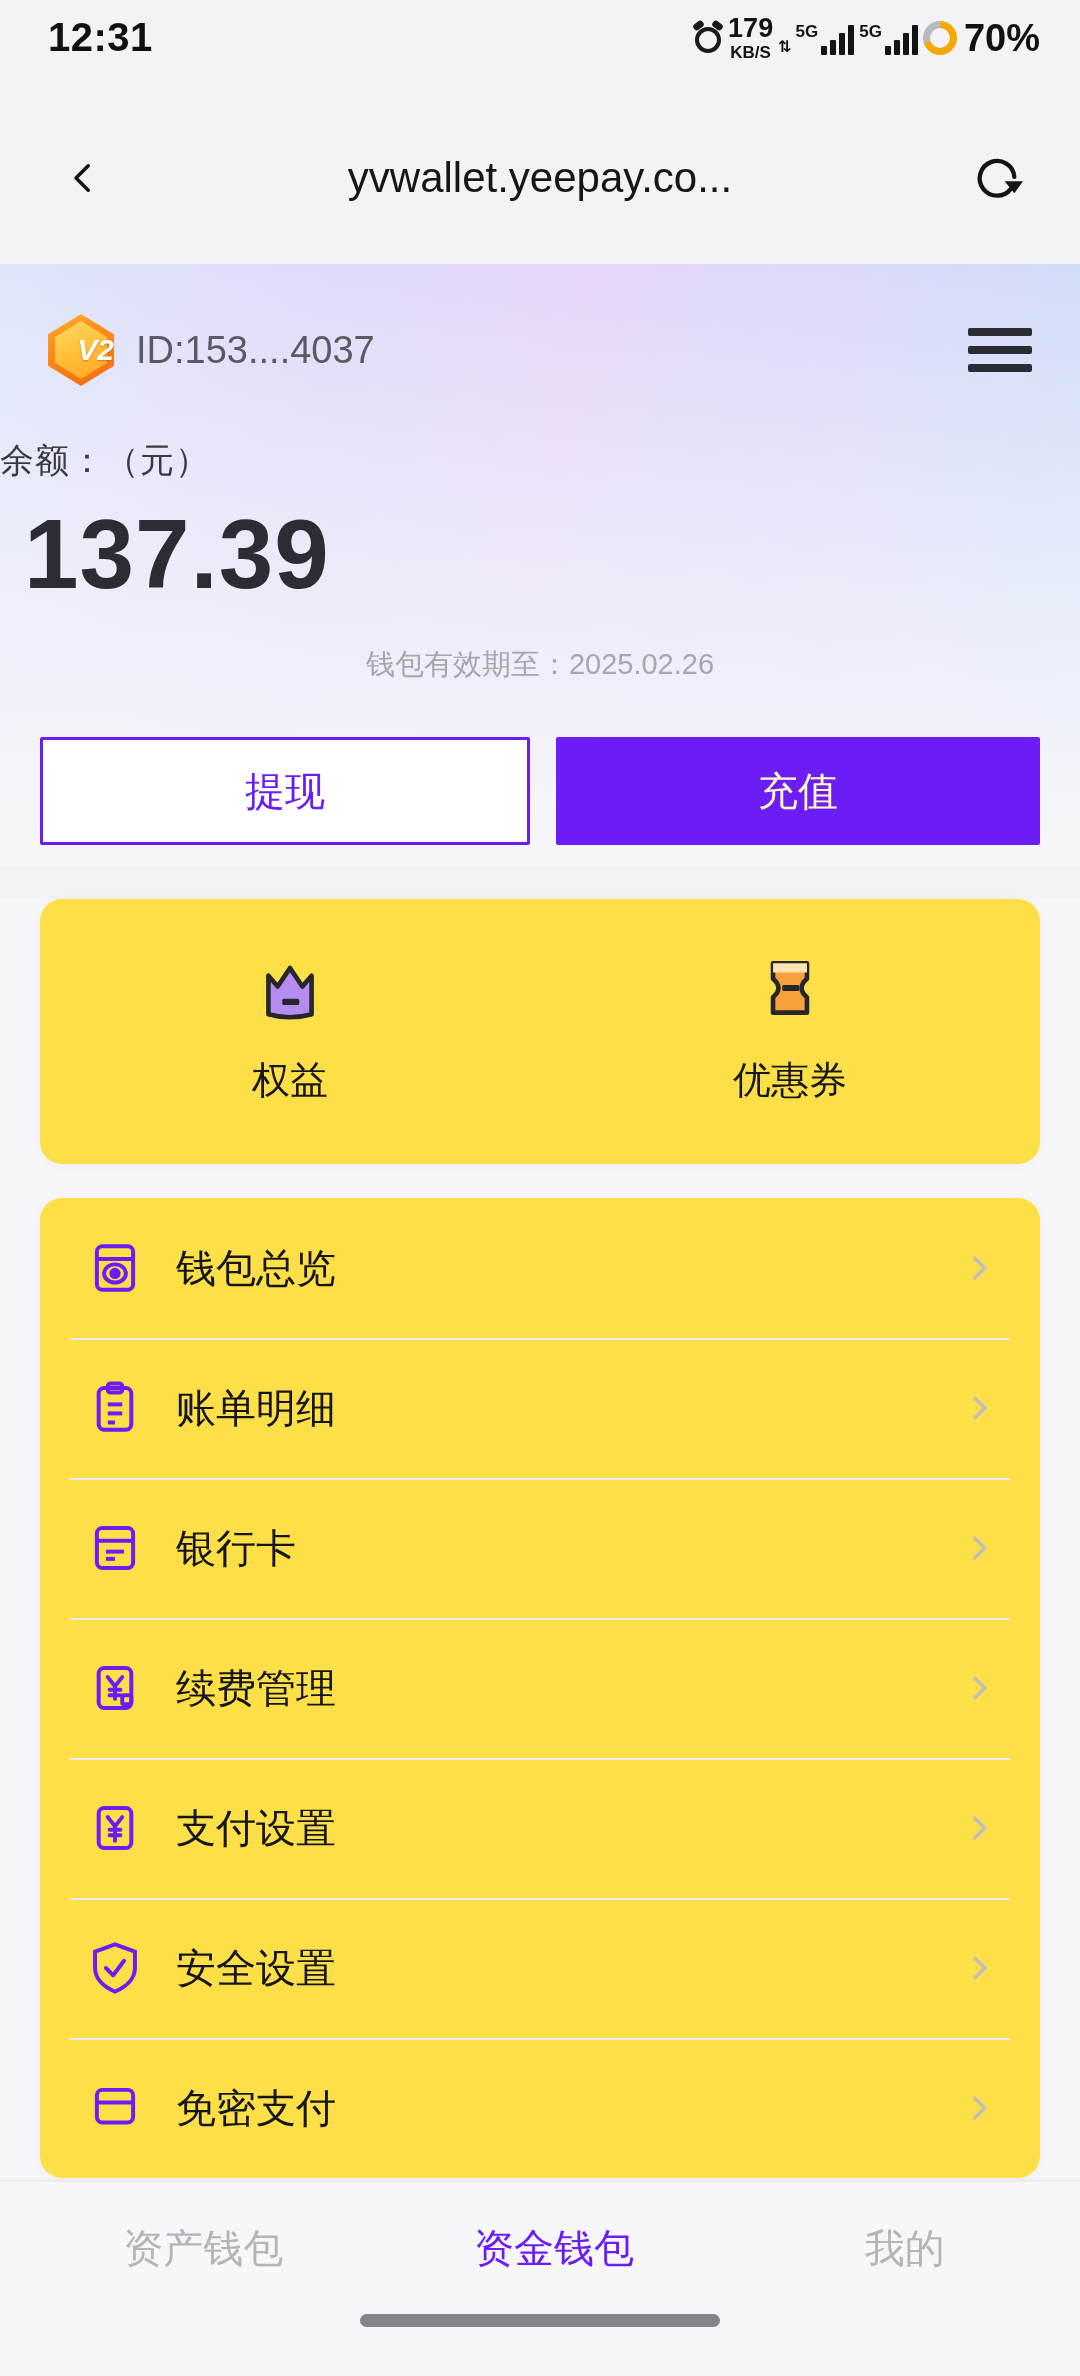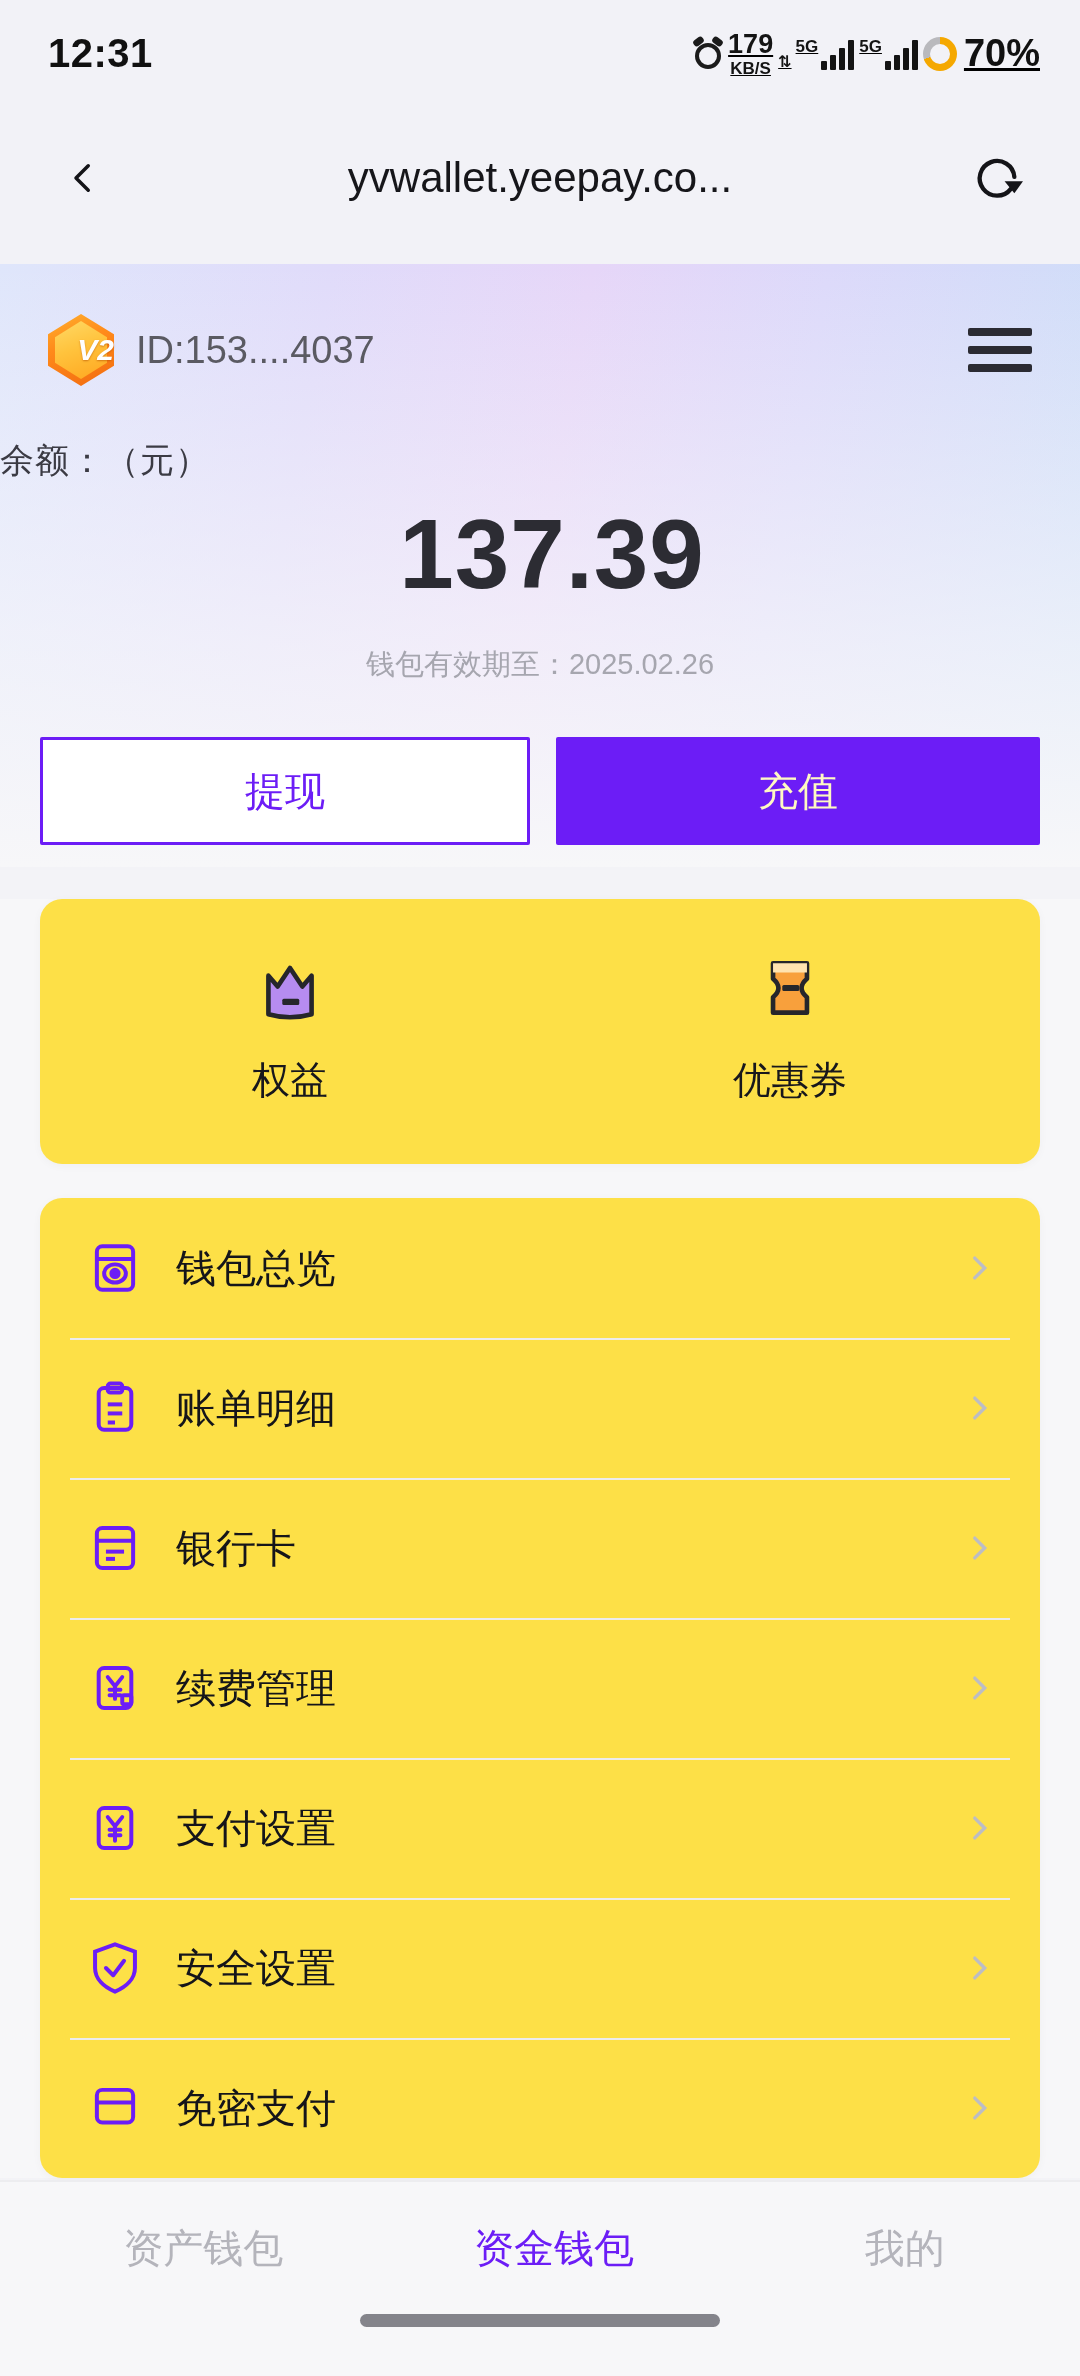--- a/index.html
+++ b/index.html
@@ -7,25 +7,25 @@
     width: 1080px; height: 2376px;
     font-family: "Liberation Sans", "DejaVu Sans", sans-serif;
     background: #f2f2f6;
     overflow: hidden;
   }
   .phone { position: relative; width: 1080px; height: 2376px; background: #f3f3f7; }
 
   
   .statusbar {
     height: 92px; background: #f2f2f7;
-    display: flex; align-items: center; justify-content: space-between;
+    display: flex; align-items: flex-start; justify-content: space-between;
     padding: 15px 40px 0 48px;
   }
   .status-time { font-size: 40px; font-weight: 600; color: #111; letter-spacing: 0.5px; }
-  .status-right { display: flex; align-items: center; gap: 5px; text-decoration: underline; }
+  .status-right { display: flex; align-items: center; gap: 5px; }
   .alarm-icon { width: 30px; height: 32px; position: relative; }
   .alarm-icon .bell { position: absolute; left: 2px; top: 5px; width: 26px; height: 26px;
       border: 4px solid #1b1b1b; border-radius: 50%; }
   .alarm-icon .ear-l, .alarm-icon .ear-r { position: absolute; top: 0; width: 11px; height: 7px;
       background: #1b1b1b; border-radius: 3px; }
   .alarm-icon .ear-l { left: 0; transform: rotate(-38deg); }
   .alarm-icon .ear-r { right: 0; transform: rotate(38deg); }
   .kbs { display: flex; flex-direction: column; align-items: center; line-height: 1; }
   .kbs .v { font-size: 27px; font-weight: 700; color: #141414; }
   .kbs .u { font-size: 17px; font-weight: 700; color: #141414; margin-top: 2px; }
@@ -77,21 +77,21 @@
     background: linear-gradient(160deg,#ffd966 0%, #ffc33d 45%, #ffa61f 100%);
     clip-path: polygon(50% 0%, 100% 28%, 100% 72%, 50% 100%, 0% 72%, 0% 28%);
   }
   .vbadge .vtext { position: relative; font-size: 30px; font-weight: 700; color: #fff;
       font-style: italic; text-shadow: 0 1px 2px rgba(180,80,0,.6); }
   .idtext { font-size: 38px; color: #5a5a62; }
   .hamburger { width: 64px; height: 52px; display: flex; flex-direction: column; justify-content: space-between; padding: 4px 0; }
   .hamburger i { display: block; height: 8px; background: #2b2b33; border-radius: 2px; }
 
   .bal-label { text-align: left; font-size: 34px; color: #3b3b44; margin-top: 52px; letter-spacing: 1px; }
-  .bal-amount { text-align: center; font-size: 98px; font-weight: 700; color: #2c2c33; margin-top: 14px; letter-spacing: 1px; padding-left: 24px; }
+  .bal-amount { font-size: 98px; font-weight: 700; color: #2c2c33; margin-top: 14px; letter-spacing: 1px; padding-left: 24px; }
   .bal-expiry { text-align: center; font-size: 29px; color: #a6a6af; margin-top: 34px; }
 
   .btn-row { display: flex; gap: 26px; padding: 52px 40px 0 40px; }
   .btn { flex: 1; height: 108px; border-radius: 2px; display: flex; align-items: center;
       justify-content: center; font-size: 40px; }
   .btn-outline { background: #fff; border: 3px solid #6c1df6; color: #6c1df6; }
   .btn-solid { background: #6c1df6; color: #fef9c3; }
 
   
   .content { background: #f7f7f9; padding: 0 40px; }

